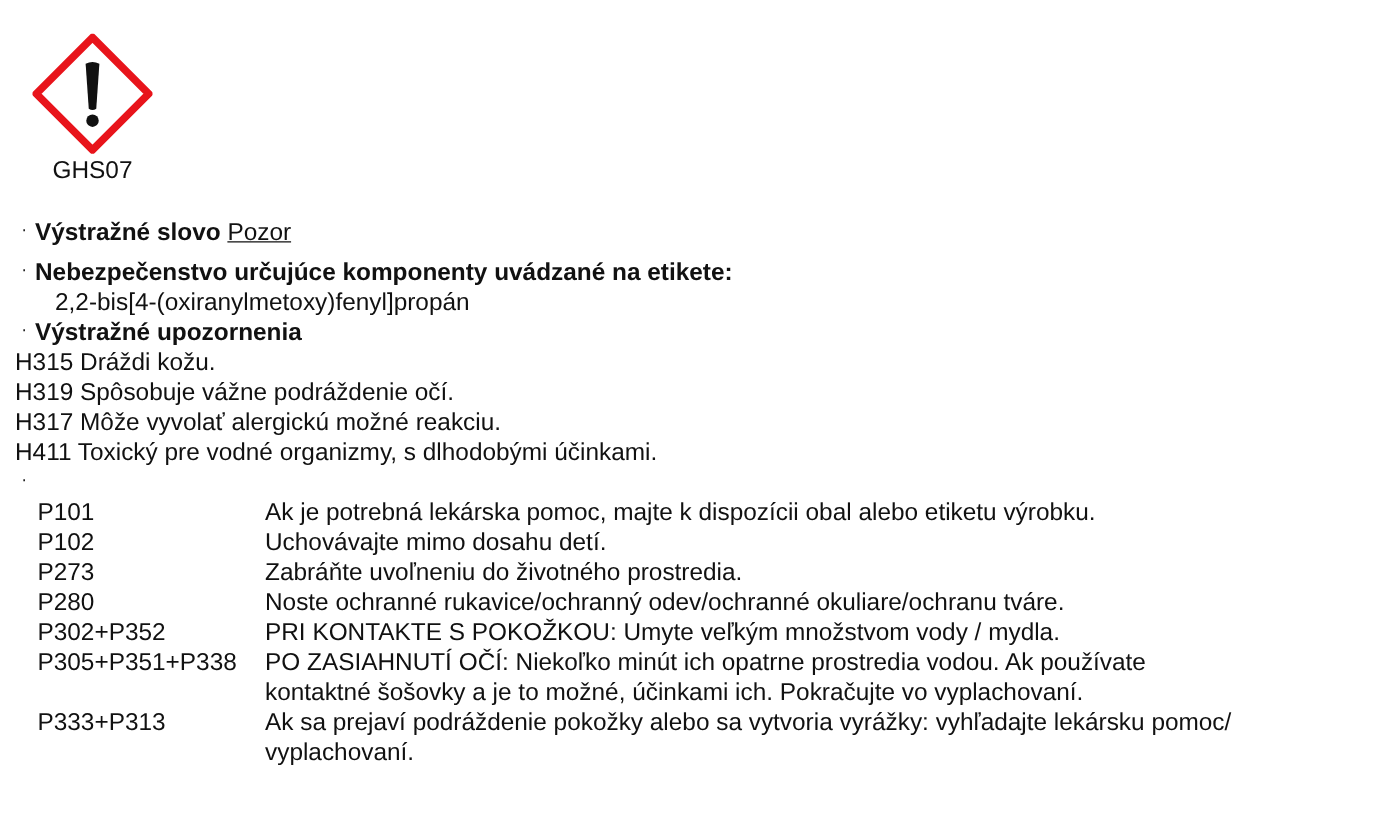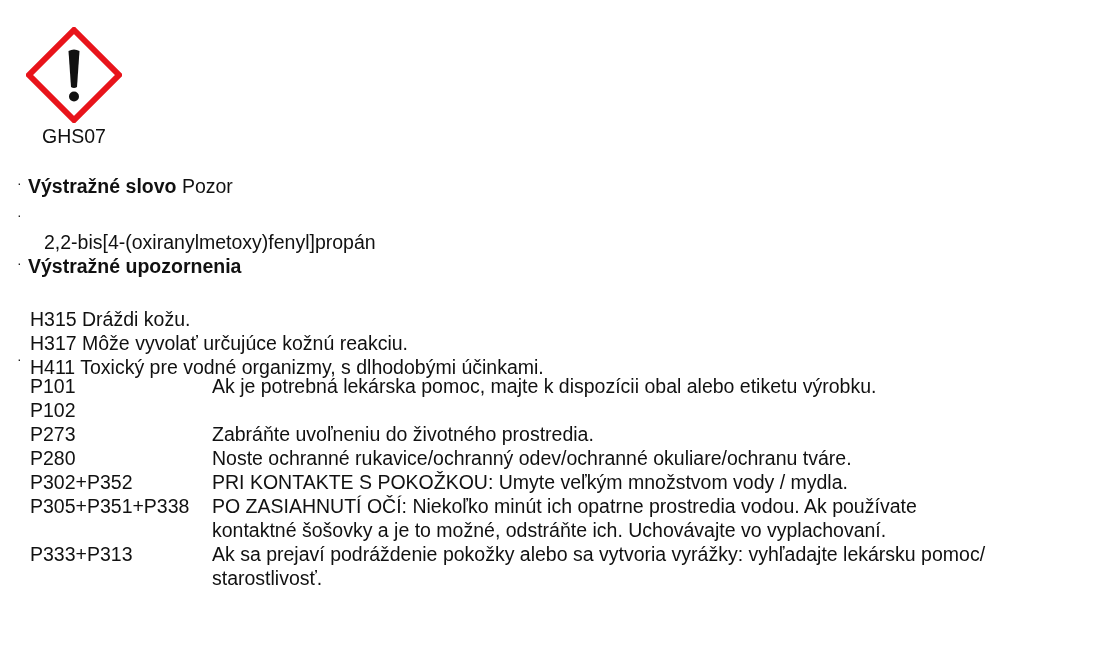--- a/index.html
+++ b/index.html
@@ -59,29 +59,29 @@
       font-size: 14px;
       color: #222;
     }
     .heading {
       position: absolute;
       left: 28px;
       font-weight: bold;
     }
     .heading .value {
       font-weight: normal;
+      text-decoration: underline;
     }
     .plain {
       position: absolute;
       left: 44px;
     }
     .indent {
       position: absolute;
-      left: 30px;
-      margin-top: 29px;
+      left: 12px;
     }
     .pcode {
       position: absolute;
       left: 30px;
     }
     .ptext {
       position: absolute;
       left: 212px;
     }
     .gap-small { height: 8px; }
@@ -104,70 +104,75 @@
 
   <div class="line">
     <span class="bullet">·</span>
     <span class="heading"><span>Výstražné slovo</span> <span class="value">Pozor</span></span>
   </div>
 
   <div class="gap-small"></div>
 
   <div class="line">
     <span class="bullet">·</span>
+    <span class="heading">Nebezpečenstvo určujúce komponenty uvádzané na etikete:</span>
   </div>
   <div class="line">
     <span class="plain">2,2-bis[4-(oxiranylmetoxy)fenyl]propán</span>
   </div>
 
   <div class="line">
     <span class="bullet">·</span>
     <span class="heading">Výstražné upozornenia</span>
   </div>
   <div class="line">
       <span class="indent">H315 Dráždi kožu.</span>
     </div>
   <div class="line">
-      <span class="indent">H317 Môže vyvolať určujúce kožnú reakciu.</span>
+      <span class="indent">H319 Spôsobuje vážne podráždenie očí.</span>
+    </div>
+  <div class="line">
+      <span class="indent">H317 Môže vyvolať alergickú možné reakciu.</span>
     </div>
   <div class="line">
       <span class="indent">H411 Toxický pre vodné organizmy, s dlhodobými účinkami.</span>
     </div>
 
   <div class="line">
     <span class="bullet">·</span>
   </div>
 
   <div class="line">
     <span class="pcode">P101</span>
     <span class="ptext">Ak je potrebná lekárska pomoc, majte k dispozícii obal alebo etiketu výrobku.</span>
   </div>
   <div class="line">
     <span class="pcode">P102</span>
+    <span class="ptext">Uchovávajte mimo dosahu detí.</span>
   </div>
   <div class="line">
     <span class="pcode">P273</span>
     <span class="ptext">Zabráňte uvoľneniu do životného prostredia.</span>
   </div>
   <div class="line">
     <span class="pcode">P280</span>
     <span class="ptext">Noste ochranné rukavice/ochranný odev/ochranné okuliare/ochranu tváre.</span>
   </div>
   <div class="line">
     <span class="pcode">P302+P352</span>
     <span class="ptext">PRI KONTAKTE S POKOŽKOU: Umyte veľkým množstvom vody / mydla.</span>
   </div>
   <div class="line">
     <span class="pcode">P305+P351+P338</span>
     <span class="ptext">PO ZASIAHNUTÍ OČÍ: Niekoľko minút ich opatrne prostredia vodou. Ak používate</span>
   </div>
   <div class="line">
-    <span class="ptext">kontaktné šošovky a je to možné, odstráňte ich. Uchovávajte vo vyplachovaní.</span>
+    <span class="ptext">kontaktné šošovky a je to možné, účinkami ich. Pokračujte vo vyplachovaní.</span>
   </div>
   <div class="line">
     <span class="pcode">P333+P313</span>
     <span class="ptext">Ak sa prejaví podráždenie pokožky alebo sa vytvoria vyrážky: vyhľadajte lekársku pomoc/</span>
   </div>
   <div class="line">
-    <span class="ptext">starostlivosť.</span>
+    <span class="ptext">vyplachovaní.</span>
   </div>
 
 </div>
 
 </body></html>

